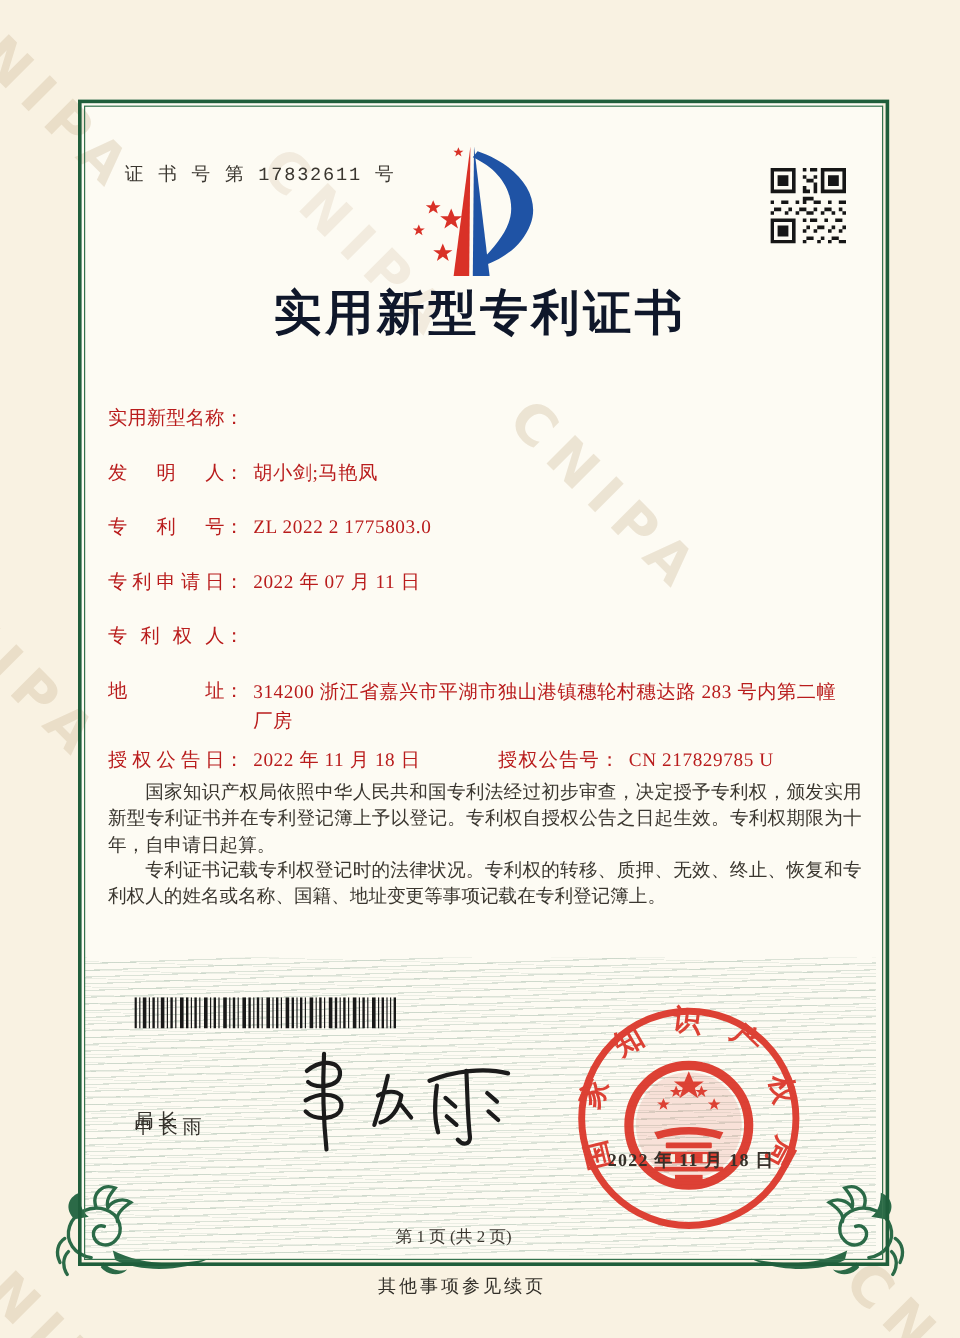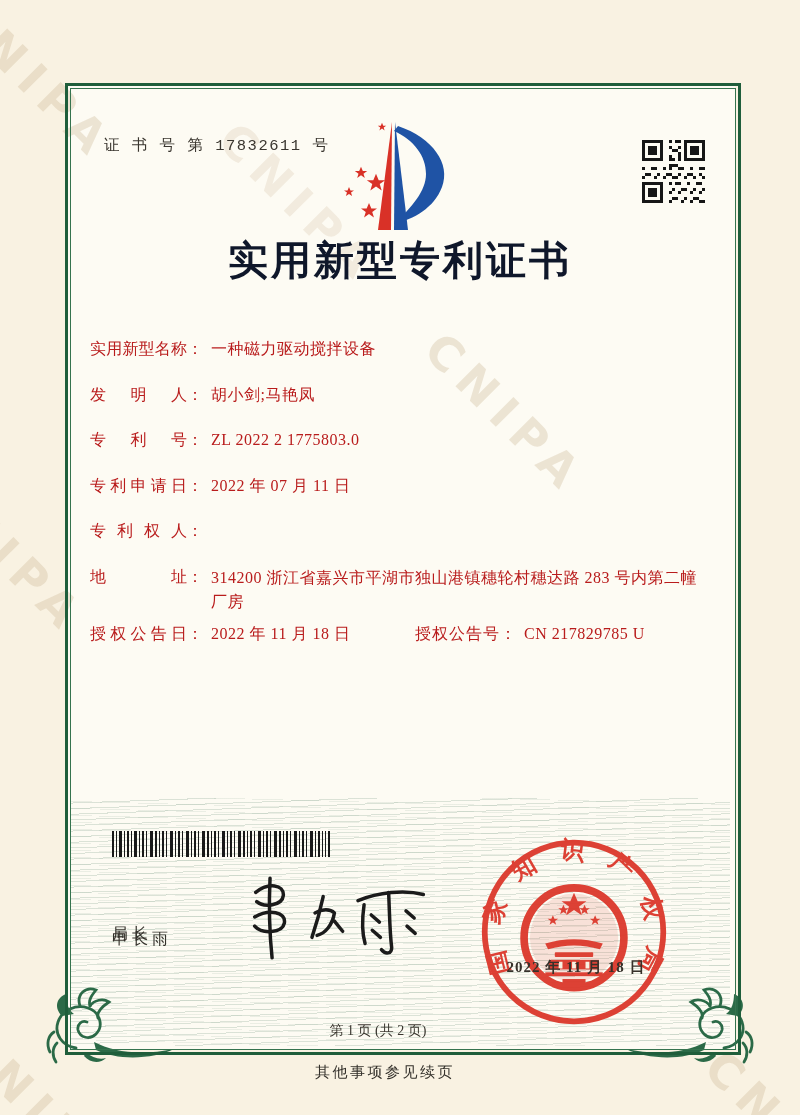--- a/index.html
+++ b/index.html
@@ -125,21 +125,20 @@
     <path d="M27 0h3v3h-3zM33 0h6v3h-6zM27 6h3v3h-3zM36 6h3v3h-3zM30 9h6v3h-6zM27 15h3v6h-3zM36 12h3v9h-3zM30 18h3v3h-3zM27 24h9v3h-9zM0 27h3v3h-3zM9 27h6v3h-6zM21 27h3v3h-3zM27 27h3v3h-3zM36 27h6v3h-6zM48 27h3v3h-3zM57 27h6v3h-6zM3 33h6v3h-6zM15 33h3v3h-3zM24 33h6v3h-6zM36 33h3v3h-3zM45 33h6v3h-6zM57 33h3v3h-3zM0 36h3v3h-3zM12 36h3v3h-3zM21 36h3v3h-3zM30 36h6v3h-6zM42 36h3v3h-3zM51 36h3v3h-3zM60 36h3v3h-3zM27 42h3v3h-3zM33 42h6v3h-6zM45 42h3v3h-3zM54 42h6v3h-6zM30 48h3v3h-3zM39 48h6v3h-6zM51 48h3v3h-3zM60 48h3v3h-3zM27 51h3v3h-3zM36 51h3v3h-3zM48 51h3v3h-3zM57 51h3v3h-3zM30 57h6v3h-6zM42 57h3v3h-3zM51 57h6v3h-6zM27 60h3v3h-3zM39 60h3v3h-3zM48 60h3v3h-3zM57 60h6v3h-6z"></path>
   </g>
 </svg>
 
 <div class="abs content title">实用新型专利证书</div>
 
 <div class="abs content fields">
   <div class="f-row">
     <span class="f-label">实用新型名称</span>
       <span class="f-colon">：</span>
-    <span class="f-value">一种磁力驱动搅拌设备</span>
   </div>
   <div class="f-row">
     <span class="f-label">发明人</span>
       <span class="f-colon">：</span>
     <span class="f-value">胡小剑;马艳凤</span>
   </div>
   <div class="f-row">
     <span class="f-label">专利号</span>
       <span class="f-colon">：</span>
     <span class="f-value">ZL 2022 2 1775803.0</span>
@@ -164,20 +163,22 @@
     <span class="f-value">2022 年 11 月 18 日</span>
     <span class="pair2">
       <span class="f-label2">授权公告号</span>
         <span class="f-colon">：</span>
       <span class="f-value">CN 217829785 U</span>
     </span>
   </div>
 </div>
 
 <div class="abs content paras">
+  <p>国家知识产权局依照中华人民共和国专利法经过初步审查，决定授予专利权，颁发实用新型专利证书并在专利登记簿上予以登记。专利权自授权公告之日起生效。专利权期限为十年，自申请日起算。</p>
+  <p>专利证书记载专利权登记时的法律状况。专利权的转移、质押、无效、终止、恢复和专利权人的姓名或名称、国籍、地址变更等事项记载在专利登记簿上。</p>
 </div>
 
 <svg class="abs content" style="left:112px;top:831px;" width="218" height="26" viewBox="0 0 218 26">
   <g fill="#191919">
     <path d="M0 0h2v26H0zM4 0h1v26H4zM7 0h3v26H7zM12 0h1v26h-1zM15 0h2v26h-2zM19 0h1v26h-1zM22 0h3v26h-3zM27 0h1v26h-1zM30 0h2v26h-2zM34 0h1v26h-1zM38 0h3v26h-3zM43 0h2v26h-2zM47 0h1v26h-1zM50 0h2v26h-2zM54 0h1v26h-1zM58 0h3v26h-3zM63 0h1v26h-1zM66 0h2v26h-2zM70 0h1v26h-1zM74 0h3v26h-3zM79 0h1v26h-1zM82 0h2v26h-2zM86 0h1v26h-1zM90 0h3v26h-3zM95 0h2v26h-2zM99 0h1v26h-1zM102 0h2v26h-2zM106 0h1v26h-1zM110 0h3v26h-3zM115 0h1v26h-1zM118 0h2v26h-2zM122 0h1v26h-1zM126 0h3v26h-3zM131 0h2v26h-2zM135 0h1v26h-1zM138 0h2v26h-2zM142 0h1v26h-1zM146 0h3v26h-3zM151 0h1v26h-1zM154 0h2v26h-2zM158 0h1v26h-1zM162 0h3v26h-3zM167 0h2v26h-2zM171 0h1v26h-1zM174 0h2v26h-2zM178 0h1v26h-1zM182 0h3v26h-3zM187 0h1v26h-1zM190 0h2v26h-2zM194 0h1v26h-1zM198 0h3v26h-3zM203 0h1v26h-1zM206 0h2v26h-2zM210 0h1v26h-1zM213 0h1v26h-1zM216 0h2v26h-2z"></path>
   </g>
 </svg>
 
 <div class="abs content signer" style="top:896px;margin-top:28px;">局长</div>
 <div class="abs content signer" style="top:929px;">申长雨</div>

